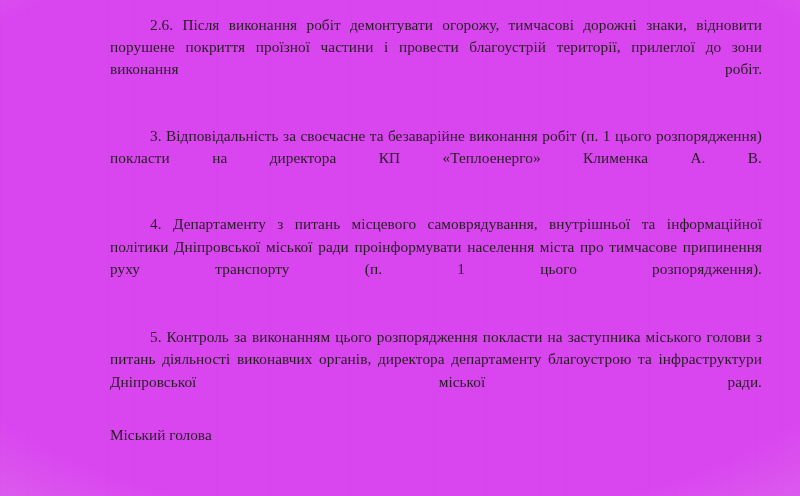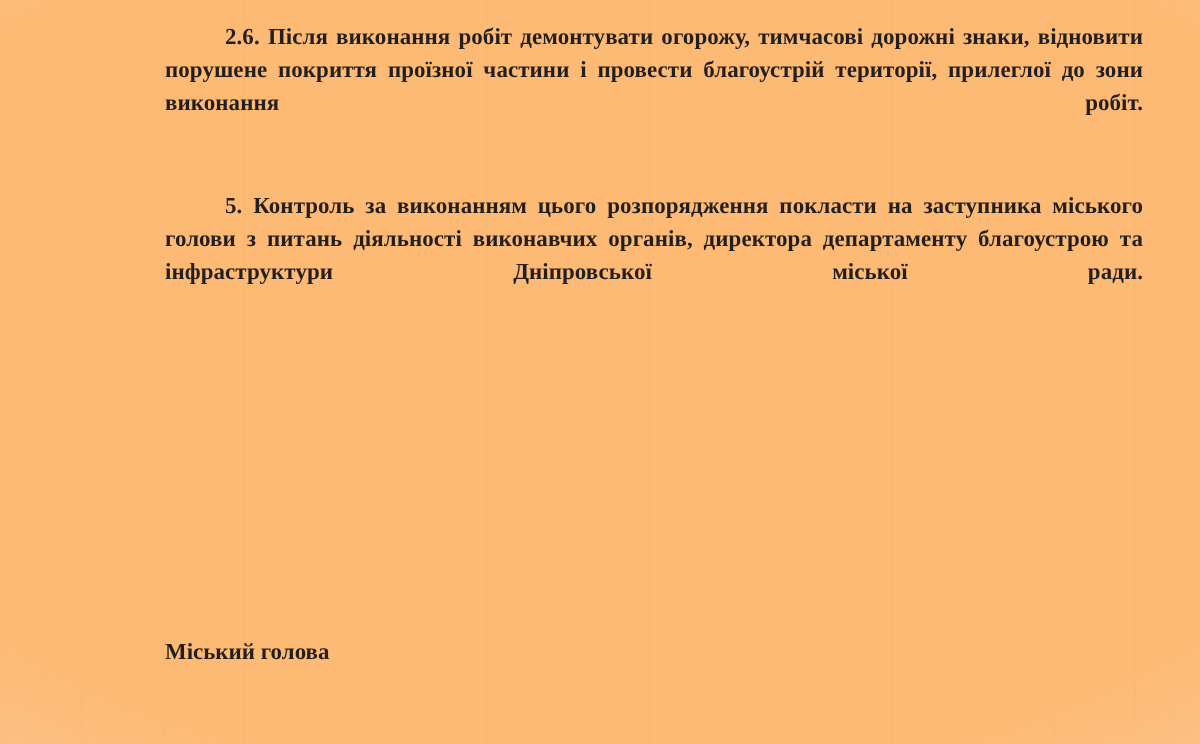--- a/index.html
+++ b/index.html
@@ -6,25 +6,24 @@
   html, body {
     margin: 0;
     padding: 0;
     background: #ffffff;
   }
 
   #page {
     position: relative;
     width: 800px;
     height: 496px;
-    background: #fdba74;
+    background: #d946ef;
     overflow: hidden;
     font-family: "Liberation Serif", "DejaVu Serif", serif;
     color: #231f1f;
-    font-weight: bold;
     -webkit-font-smoothing: antialiased;
   }
 
   
   #scan-banding {
     position: absolute;
     inset: 0;
     pointer-events: none;
     background:
       repeating-linear-gradient(
@@ -100,21 +99,23 @@
 <body>
 
 <div id="page">
 
   <div id="paper-cast"></div>
   <div id="scan-banding"></div>
 
   <div id="text-block">
     <p class="para">2.6. Після виконання робіт демонтувати огорожу, тимчасові дорожні знаки, відновити порушене покриття проїзної частини і провести благоустрій території, прилеглої до зони виконання робіт.</p>
 
+    <p class="para">3. Відповідальність за своєчасне та безаварійне виконання робіт (п. 1 цього розпорядження) покласти на директора КП «Теплоенерго» Клименка А. В.</p>
 
+    <p class="para">4. Департаменту з питань місцевого самоврядування, внутрішньої та інформаційної політики Дніпровської міської ради проінформувати населення міста про тимчасове припинення руху транспорту (п. 1 цього розпорядження).</p>
 
     <p class="para">5. Контроль за виконанням цього розпорядження покласти на заступника міського голови з питань діяльності виконавчих органів, директора департаменту благоустрою та інфраструктури Дніпровської міської ради.</p>
   </div>
 
   <div id="signature-row">
     <span class="sig-cell">Міський голова</span>
   </div>
 
 </div>
 

